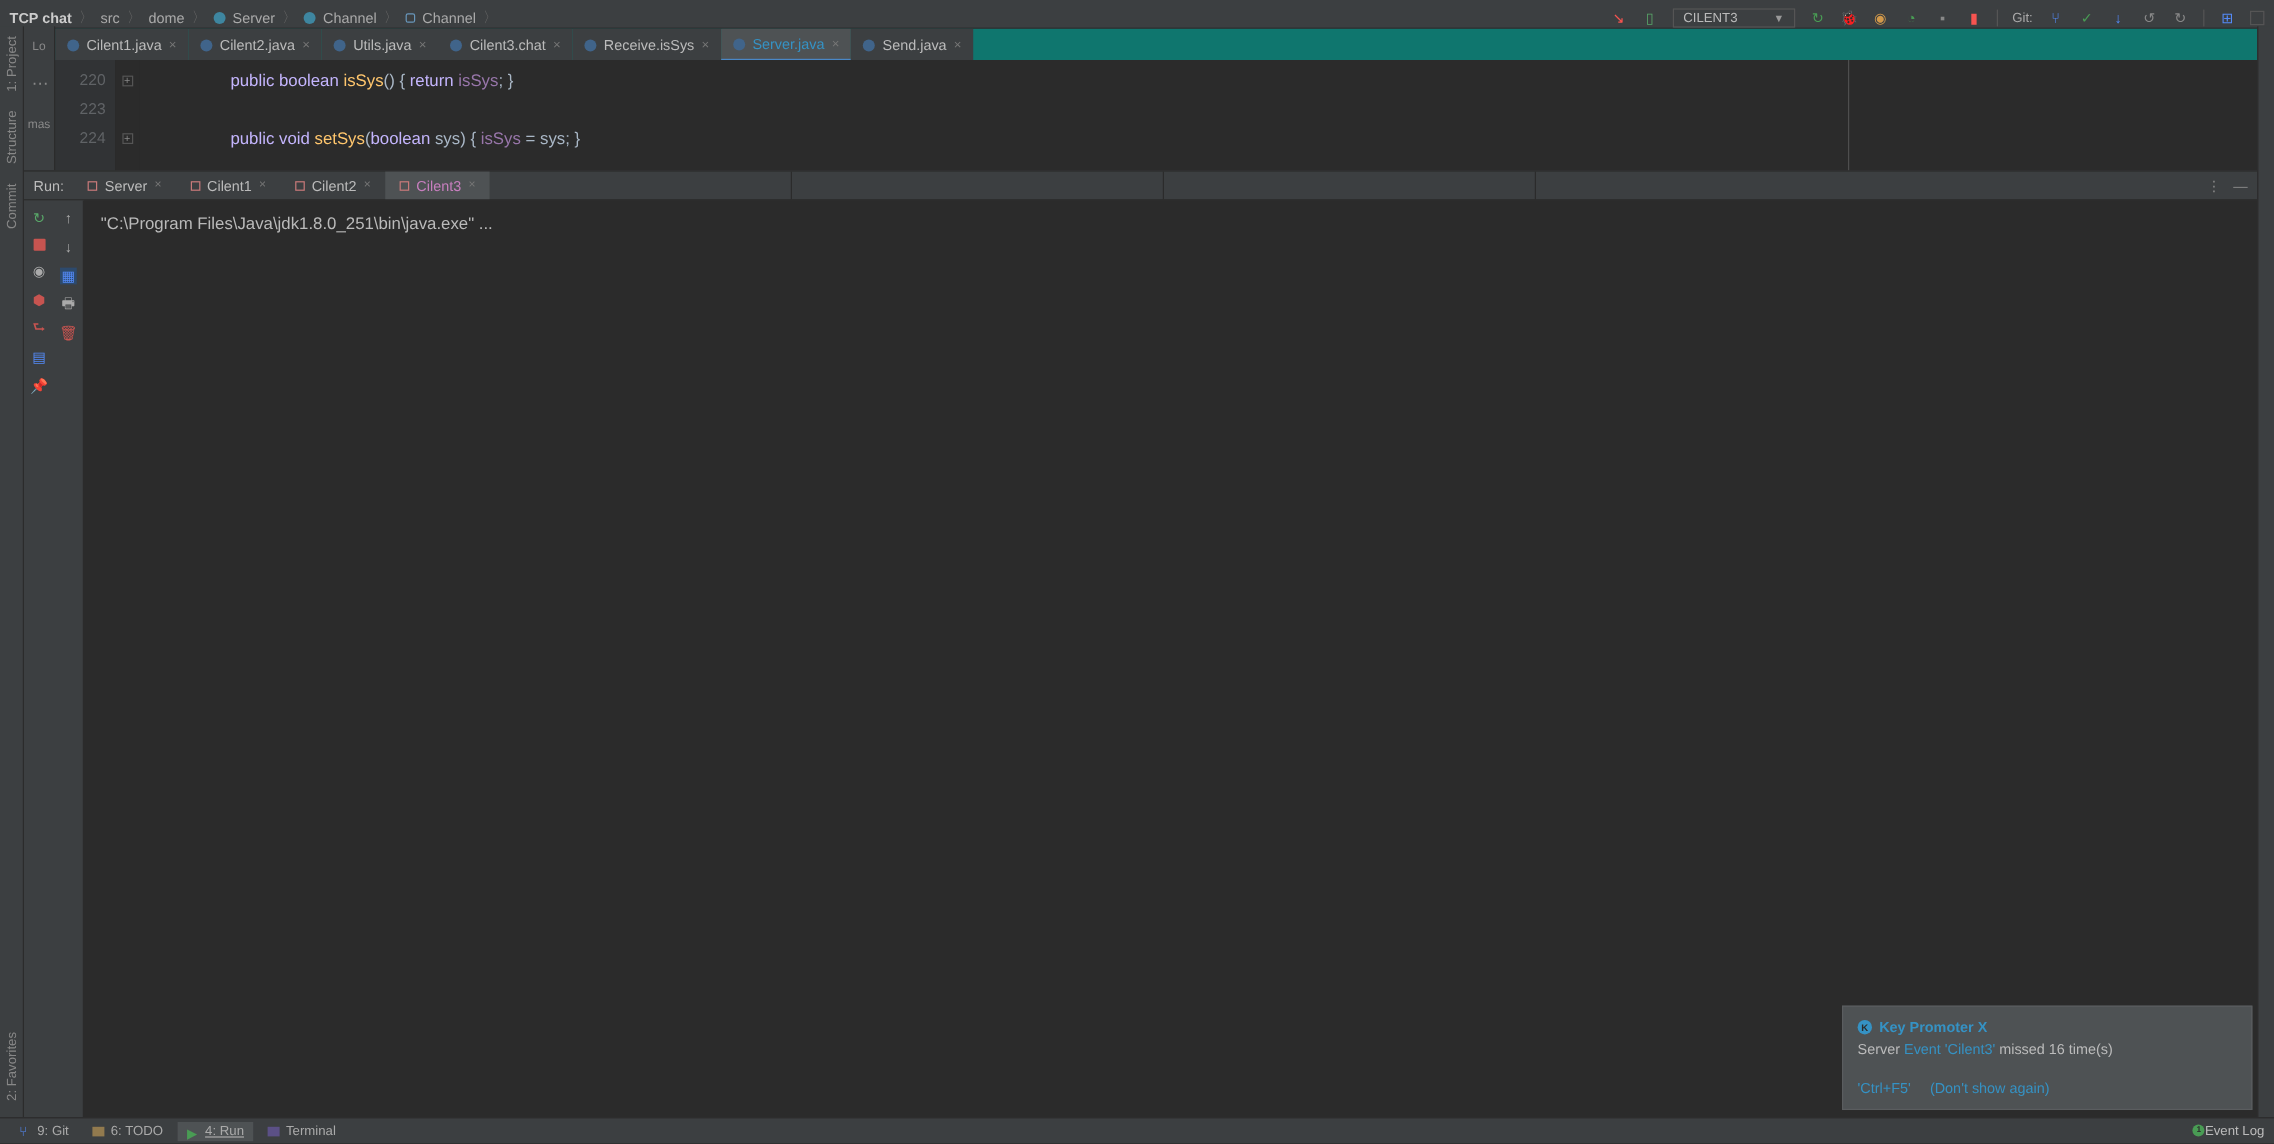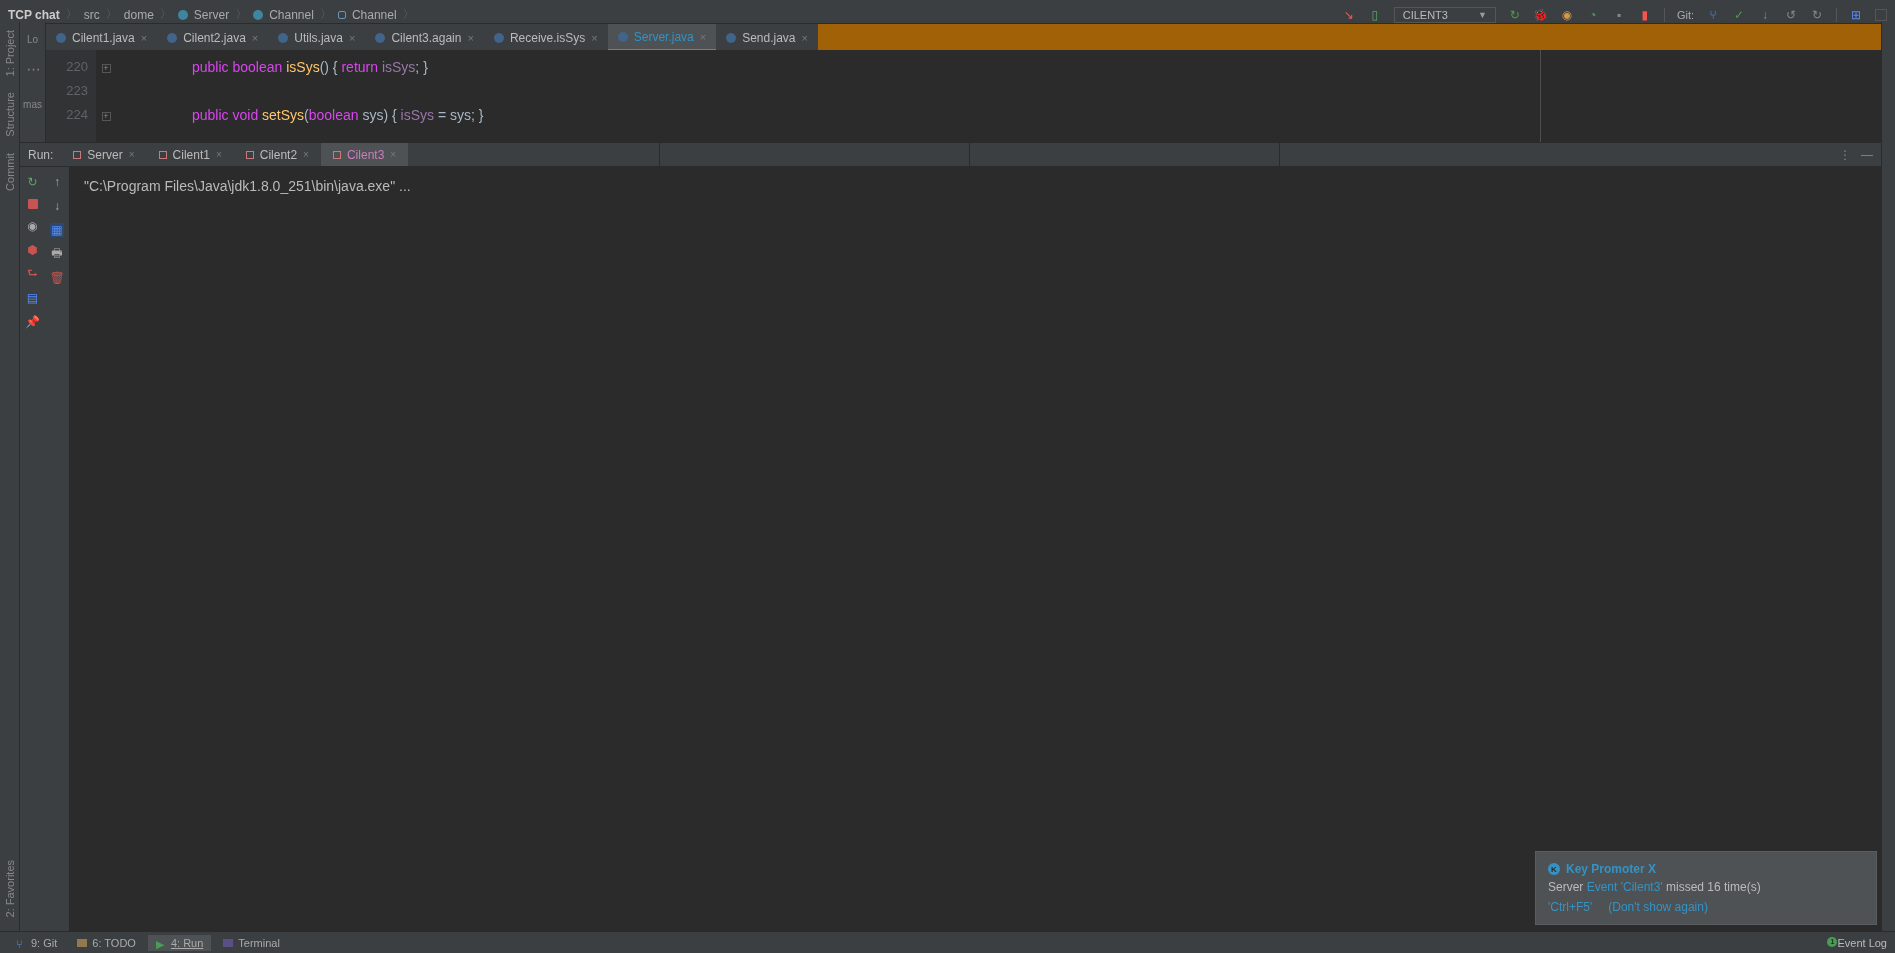--- a/index.html
+++ b/index.html
@@ -18,21 +18,21 @@
 .run-config .chevron { color: #999; font-size: 9px; }
 .topbar-icon { width: 14px; height: 14px; display: inline-flex; align-items: center; justify-content: center; cursor: pointer; }
 .git-label { color: #aaa; font-size: 11px; }
 .hammer { color: #59a869; }
 .top-red { color: #f75450; }
 .top-orange { color: #d2994b; }
 .top-green { color: #499c54; }
 .top-blue { color: #548af7; }
 
 
-.edtabbar { height: 28px; background: #a16207; display: flex; align-items: stretch; border-bottom: 1px solid #2b2b2b; margin-left: 46px; }
+.edtabbar { height: 28px; background: #0f766e; display: flex; align-items: stretch; border-bottom: 1px solid #2b2b2b; margin-left: 46px; }
 .edtab { display: flex; align-items: center; padding: 0 10px; gap: 6px; color: #bbbbbb; cursor: pointer; background: #3c3f41; }
 .edtab.active { background: #4e5254; border-bottom: 2px solid #4a88c7; }
 .edtab .close { color: #777; font-size: 11px; cursor: pointer; }
 .edtab .cicon { width: 10px; height: 10px; border-radius: 50%; display: inline-block; }
 .c-blue { background: #40648a; }
 .edtab .active-text { color: #3592c4; }
 
 
 .leftstrip { position: absolute; left: 0; top: 22px; width: 20px; bottom: 22px; background: #3c3f41; border-right: 1px solid #2b2b2b; display: flex; flex-direction: column; align-items: center; }
 .vlabel { writing-mode: vertical-rl; transform: rotate(180deg); font-size: 11px; color: #888; padding: 8px 0; cursor: pointer; }
@@ -41,21 +41,21 @@
 
 .projpanel { position: absolute; left: 20px; top: 22px; width: 26px; height: 120px; background: #3c3f41; border-right: 1px solid #2b2b2b; display: flex; flex-direction: column; align-items: center; font-size: 10px; color: #888; padding-top: 12px; }
 .projpanel .three-dots { color: #888; margin-top: 16px; cursor: pointer; font-size: 14px; letter-spacing: -2px; }
 
 
 .editor { position: absolute; left: 46px; right: 14px; top: 50px; height: 95px; background: #2b2b2b; display: flex; }
 .gutter { width: 50px; background: #313335; text-align: right; padding: 5px 8px 5px 0; color: #606366; font: 13px Consolas, monospace; line-height: 24px; }
 .foldcol { width: 20px; background: #2b2b2b; color: #606366; font: 11px Consolas, monospace; line-height: 24px; padding-top: 5px; text-align: center; }
 .foldcol .fold { border: 1px solid #555; width: 9px; height: 9px; display: inline-flex; align-items: center; justify-content: center; font-size: 9px; color: #888; }
 .code { flex: 1; padding: 5px 0 5px 76px; font: 14px Consolas, monospace; line-height: 24px; }
-.kw { color: #d946ef; }
+.kw { color: #c4b5fd; }
 .ident { color: #ffc66d; }
 .var { color: #9876aa; }
 .paren { color: #a9b7c6; }
 .editor-divider { position: absolute; right: 340px; top: 0; bottom: 0; width: 1px; background: #4e4e4e; }
 .editor-marks { width: 14px; position: absolute; right: 0; top: 50px; height: 92px; background: #3c3f41; }
 .mark { position: absolute; right: 1px; width: 8px; height: 2px; }
 .mark.y { background: #a2a229; }
 .mark.r { background: #b05050; }
 .mark.lg { background: #4d6b4d; height: 12px; }
 
@@ -93,21 +93,21 @@
 .console .cursor-caret { display: inline-block; width: 1px; height: 14px; background: #bbb; vertical-align: middle; margin-left: 4px; }
 
 
 .rightstrip { position: absolute; right: 0; top: 22px; width: 14px; bottom: 22px; background: #3c3f41; border-left: 1px solid #2b2b2b; }
 
 
 .notif { position: absolute; right: 18px; bottom: 28px; width: 342px; background: #4e5254; border: 1px solid #5a5d5f; padding: 10px 12px; font-size: 12px; color: #bbb; }
 .notif .title { color: #3592c4; font-weight: bold; margin-bottom: 4px; display: flex; align-items: center; gap: 6px; }
 .notif .title .nicon { width: 12px; height: 12px; background: #3592c4; color: #2b2b2b; border-radius: 50%; display: inline-flex; align-items: center; justify-content:center; font-size:8px; font-weight:bold; }
 .notif .link { color: #3592c4; cursor: pointer; }
-.notif .row2 { display: flex; gap: 16px; margin-top: 6px; }
+.notif .row2 { display: flex; gap: 16px; margin-top: 19px; }
 
 
 .botbar { position: absolute; left: 0; right: 0; bottom: 0; height: 22px; background: #3c3f41; border-top: 1px solid #2b2b2b; display: flex; align-items: center; padding: 0 8px; gap: 4px; font-size: 11px; }
 .botbtn { display: flex; align-items: center; gap: 5px; padding: 2px 8px; cursor: pointer; color: #aaa; }
 .botbtn.active { background: #4e5254; }
 .botbtn .bicon { width: 10px; height: 10px; display: inline-block; }
 .botbar-right { margin-left: auto; display: flex; gap: 0; }
 .event-dot { width: 10px; height: 10px; background: #499c54; border-radius: 50%; display:inline-flex; align-items:center; justify-content:center; color:#2b2b2b; font-size:7px; font-weight:bold; }
 
 .run-spacer-segment { border-left: 1px solid #2b2b2b; width: 310px; height: 100%; }
@@ -170,21 +170,21 @@
       <span>Cilent2.java</span>
       <span class="close">×</span>
     </div>
   <div class="edtab">
       <span class="cicon c-blue"></span>
       <span>Utils.java</span>
       <span class="close">×</span>
     </div>
   <div class="edtab">
       <span class="cicon c-blue"></span>
-      <span>Cilent3.again</span>
+      <span>Cilent3.chat</span>
       <span class="close">×</span>
     </div>
   <div class="edtab">
       <span class="cicon c-blue"></span>
       <span>Receive.isSys</span>
       <span class="close">×</span>
     </div>
   <div class="edtab active">
       <span class="cicon c-blue"></span>
       <span class="active-text">Server.java</span>

